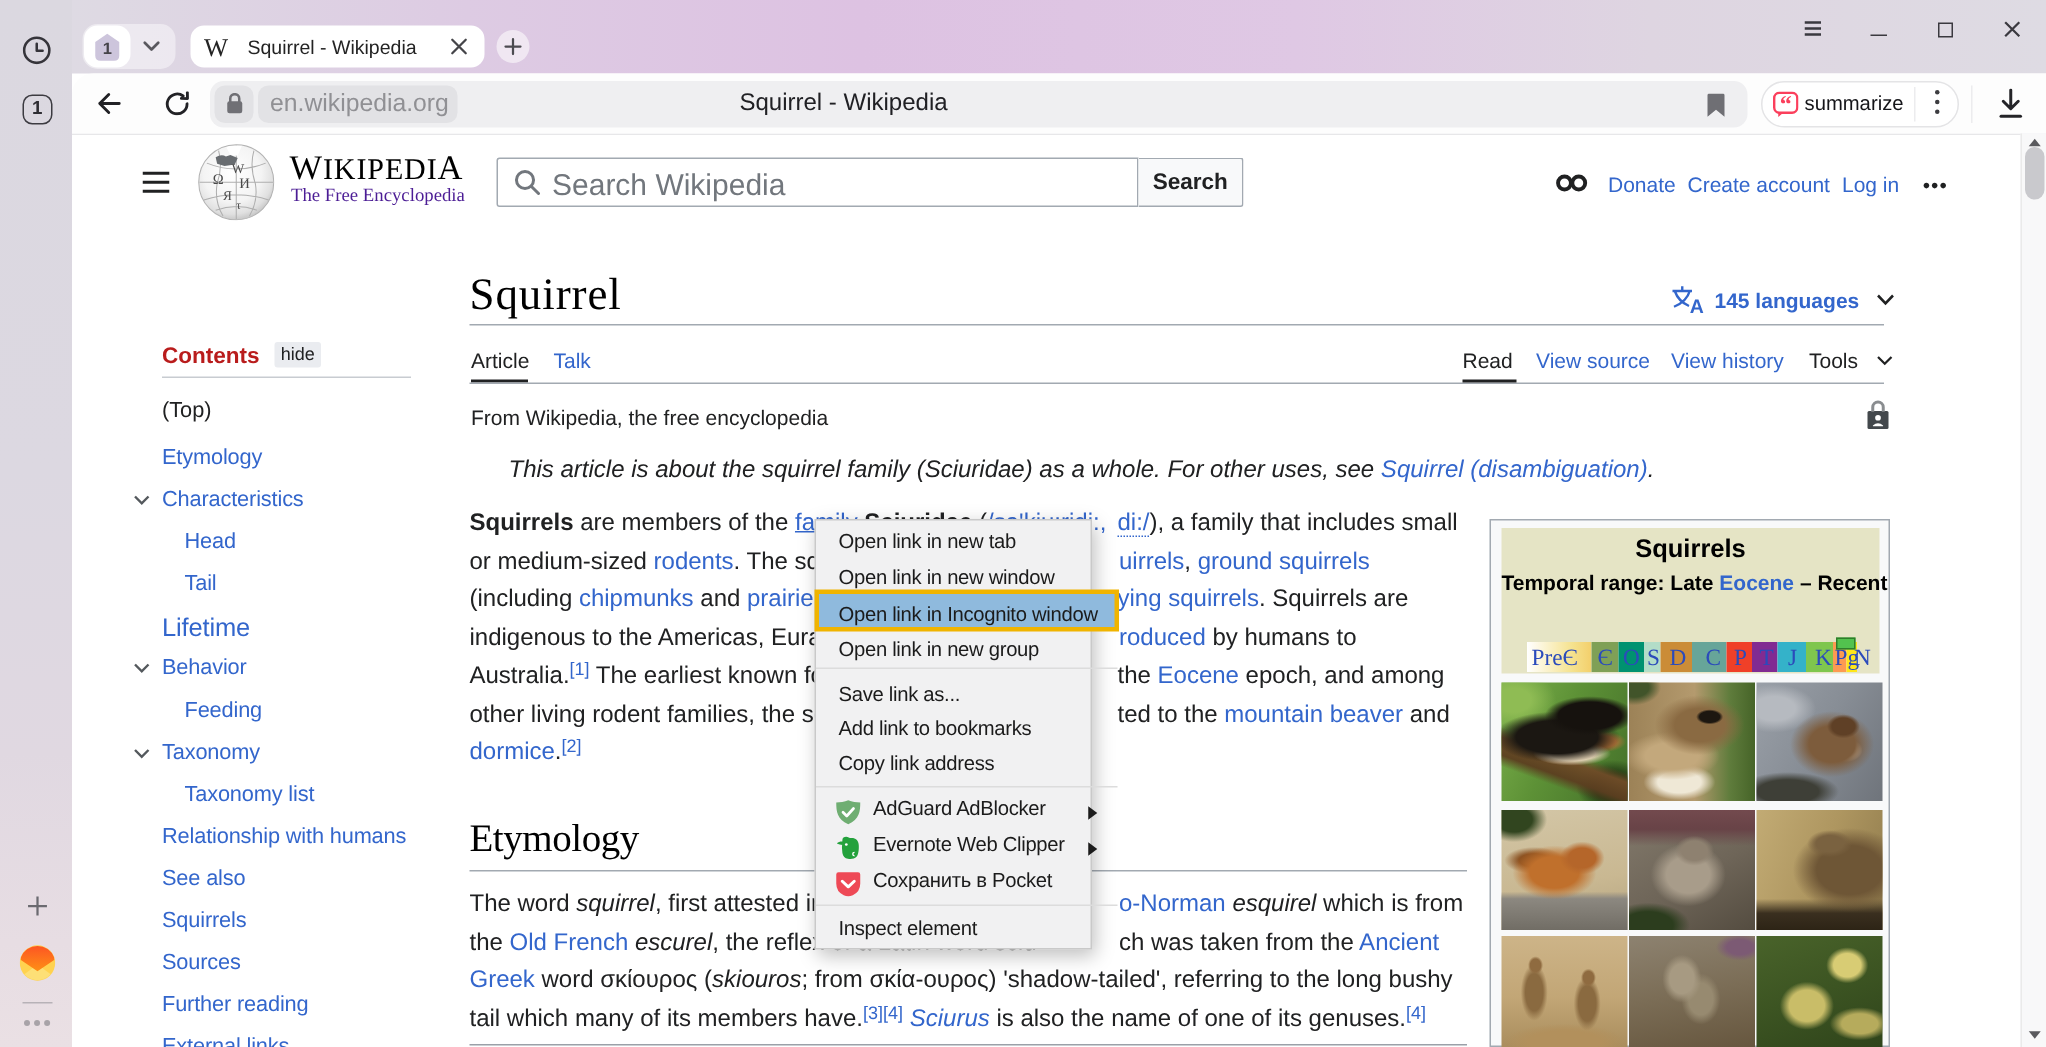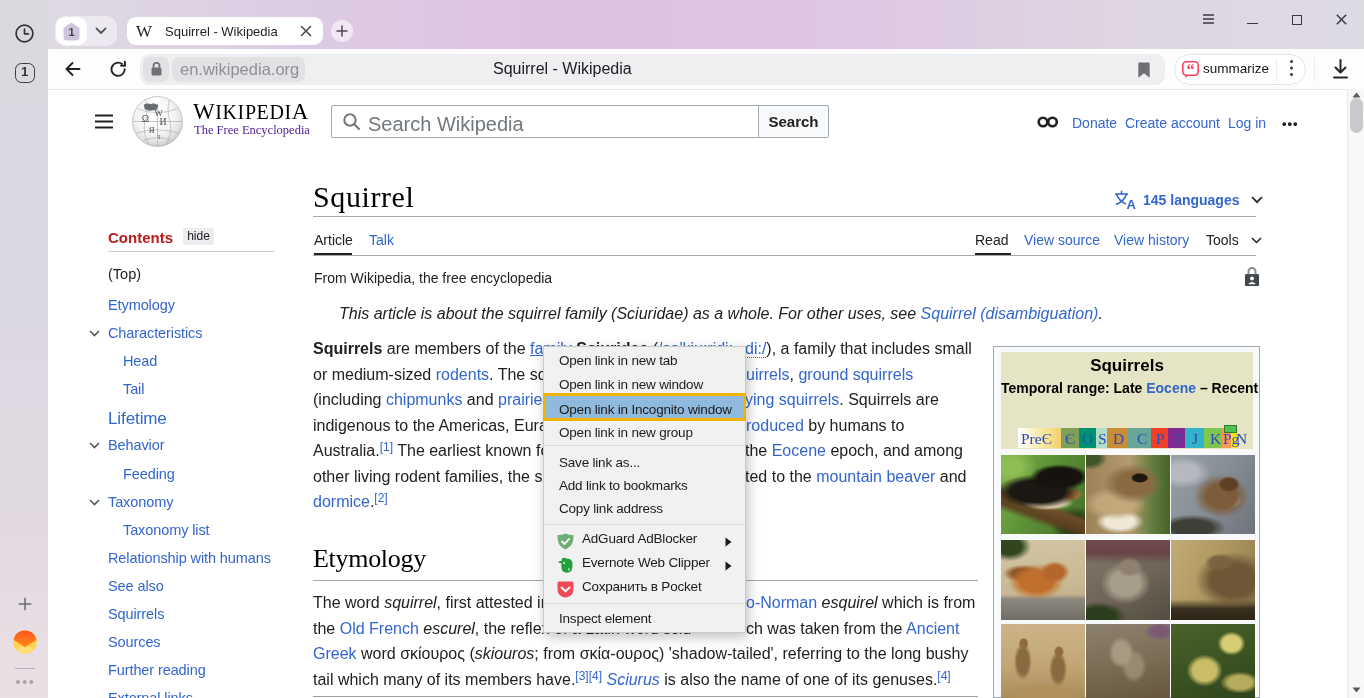--- a/index.html
+++ b/index.html
@@ -333,21 +333,21 @@
       radial-gradient(ellipse 13px 16px at 42% 38%, #a79a82 62%, rgba(167,154,130,0) 100%),
       radial-gradient(ellipse 13px 17px at 57% 56%, #978a70 62%, rgba(151,138,112,0) 100%),
       radial-gradient(ellipse 16px 9px at 88% 10%, #7c5a74 55%, rgba(124,90,116,0) 100%),
       linear-gradient(170deg, #8d8270 0%, #7b6d56 50%, #66563e 100%)"></div>
     <div class="abs" style="left:177px;top:277px;width:84px;height:75px;background:
       radial-gradient(ellipse 14px 12px at 72% 26%, #d8cc74 65%, rgba(216,204,116,0) 100%),
       radial-gradient(ellipse 18px 16px at 40% 62%, #c9bd68 65%, rgba(201,189,104,0) 100%),
       radial-gradient(ellipse 20px 11px at 82% 78%, #b6ab5c 60%, rgba(182,171,92,0) 100%),
       linear-gradient(160deg, #49632a 0%, #3c5422 50%, #2f441b 100%)"></div>
   </div>
-  <div id="ctxmenu" style="position:absolute;left:543px;top:346px;width:203px;height:287px;background:#f1f1f2;border:1px solid #c9c9c9;box-shadow:2px 4px 12px rgba(0,0,0,.25);font-size:13.5px;letter-spacing:-0.2px;color:#1b1b1b;font-family:'Liberation Sans',sans-serif">
+  <div id="ctxmenu" style="position:absolute;left:543px;top:346px;width:185px;height:287px;background:#f1f1f2;border:1px solid #c9c9c9;box-shadow:2px 4px 12px rgba(0,0,0,.25);font-size:13.5px;letter-spacing:-0.2px;color:#1b1b1b;font-family:'Liberation Sans',sans-serif">
     <div class="abs" style="left:15px;top:6px">Open link in new tab</div>
     <div class="abs" style="left:15px;top:30px">Open link in new window</div>
     <div class="abs" style="left:-1px;top:46px;width:203px;height:28px;background:#f0b400"></div>
     <div class="abs" style="left:2px;top:49px;width:197px;height:22px;background:#8fbadd"></div>
     <div class="abs" style="left:15px;top:54.5px">Open link in Incognito window</div>
     <div class="abs" style="left:15px;top:78px">Open link in new group</div>
     <div class="abs" style="left:0;top:98px;width:201px;height:1px;background:#dcdcdc"></div>
     <div class="abs" style="left:15px;top:108px">Save link as...</div>
     <div class="abs" style="left:15px;top:131px">Add link to bookmarks</div>
     <div class="abs" style="left:15px;top:154px">Copy link address</div>

